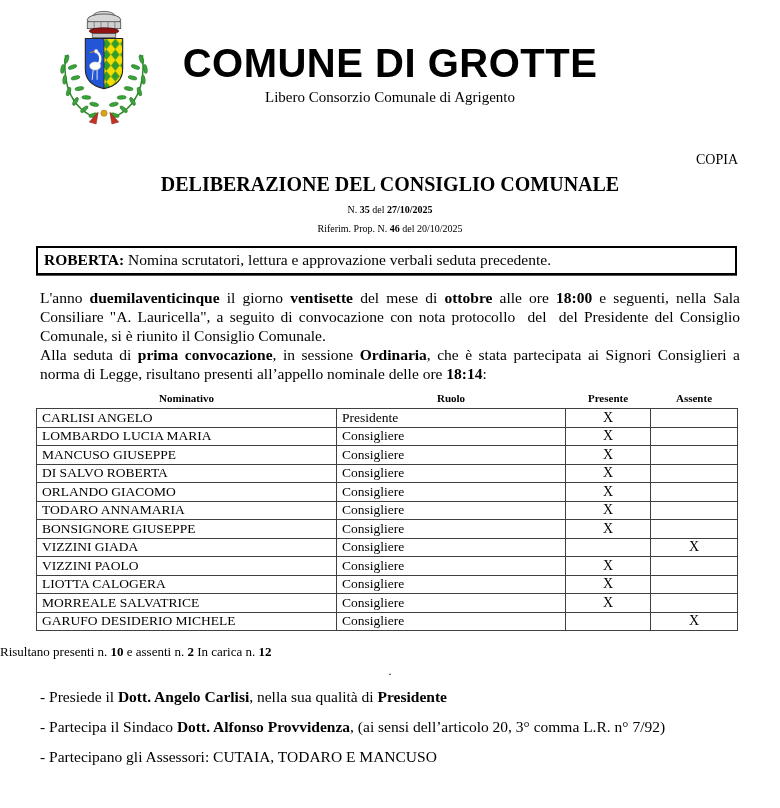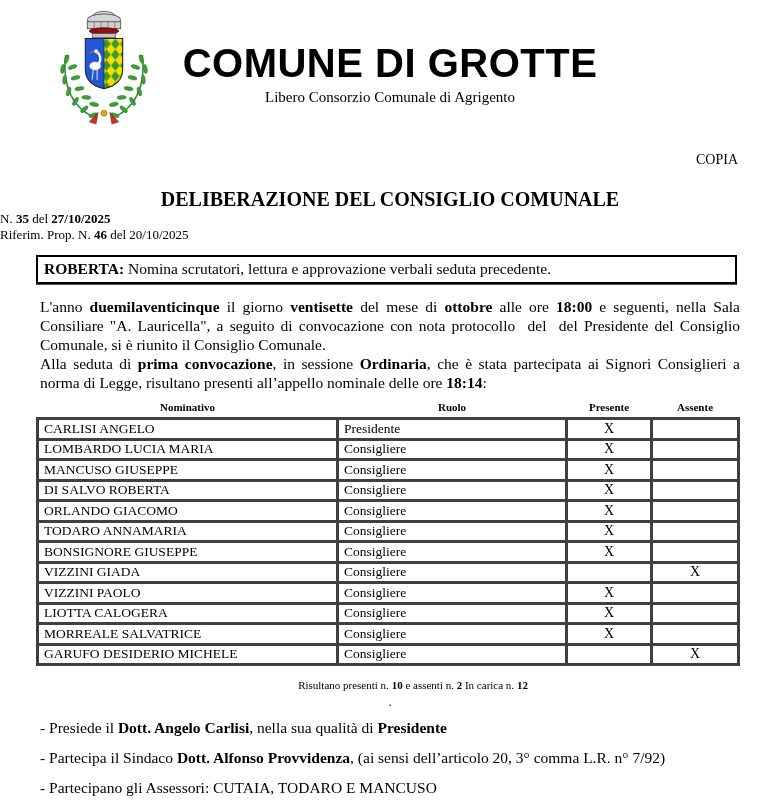--- a/index.html
+++ b/index.html
@@ -8,40 +8,40 @@
 
   
   .doc-header { position:relative; height:128px; }
   .crest { position:absolute; left:40px; top:6px; width:128px; height:120px; }
   .header-text { text-align:center; padding-top:42px; }
   .muni-title { font-family:"Liberation Sans", sans-serif; font-weight:bold; font-size:40px; line-height:42px; letter-spacing:0.5px; }
   .muni-subtitle { font-family:Liberation Serif, serif; font-size:15px; margin-top:5px; }
 
   
   .copia-line { text-align:right; margin:24px 42px 0 0; font-size:14px; }
-  .main-title { text-align:center; font-weight:bold; font-size:20px; margin-top:20px; }
-  .center-line { font-size:13px; margin-top:0; }
+  .main-title { text-align:center; font-weight:bold; font-size:20px; margin-top:5px; }
+  .center-line { text-align:center; font-size:10px; margin-top:8px; }
 
   .oggetto-box { margin:12px 43px 0 36px; border:2px solid #000; padding:3px 6px 4px 6px; font-size:15.5px; box-shadow:0 1px 0 #555; }
 
   
   .body-text { margin:13px 40px 0 40px; font-size:15.5px; line-height:19px; text-align:justify; }
 
   
   table.attendance { margin:8px 43px 0 36px; width:701px; border-collapse:collapse; table-layout:fixed; font-size:13.5px; }
   table.attendance col.c1 { width:300px; }
   table.attendance col.c2 { width:229px; }
   table.attendance col.c3 { width:85px; }
   table.attendance col.c4 { width:87px; }
   table.attendance thead th { font-weight:bold; text-align:center; padding:1px 0 4px 0; border:none; font-size:11px; }
-  table.attendance tbody td { border:3px solid #404040; height:17.5px; padding:0 2px 0 5px; overflow:hidden; white-space:nowrap; }
+  table.attendance tbody td { border:1px solid #404040; height:17.5px; padding:0 2px 0 5px; overflow:hidden; white-space:nowrap; }
   table.attendance tbody td.mark { text-align:center; padding:0; font-size:14px; }
 
   
-  .presence-line { text-align:center; font-size:11px; margin-top:13px;margin-left:46px; }
+  .presence-line { text-align:left; font-size:13px; margin-top:13px; }
   .dot-line { text-align:center; font-size:12px; line-height:10px; margin-top:6px; }
   .legal-line { margin:8px 40px 0 40px; font-size:15.5px; }
   .bullet-line { margin:12px 40px 0 40px; font-size:15.5px; }
 </style>
 </head>
 <body>
 
 <div class="page">
 
   <div class="doc-header">

